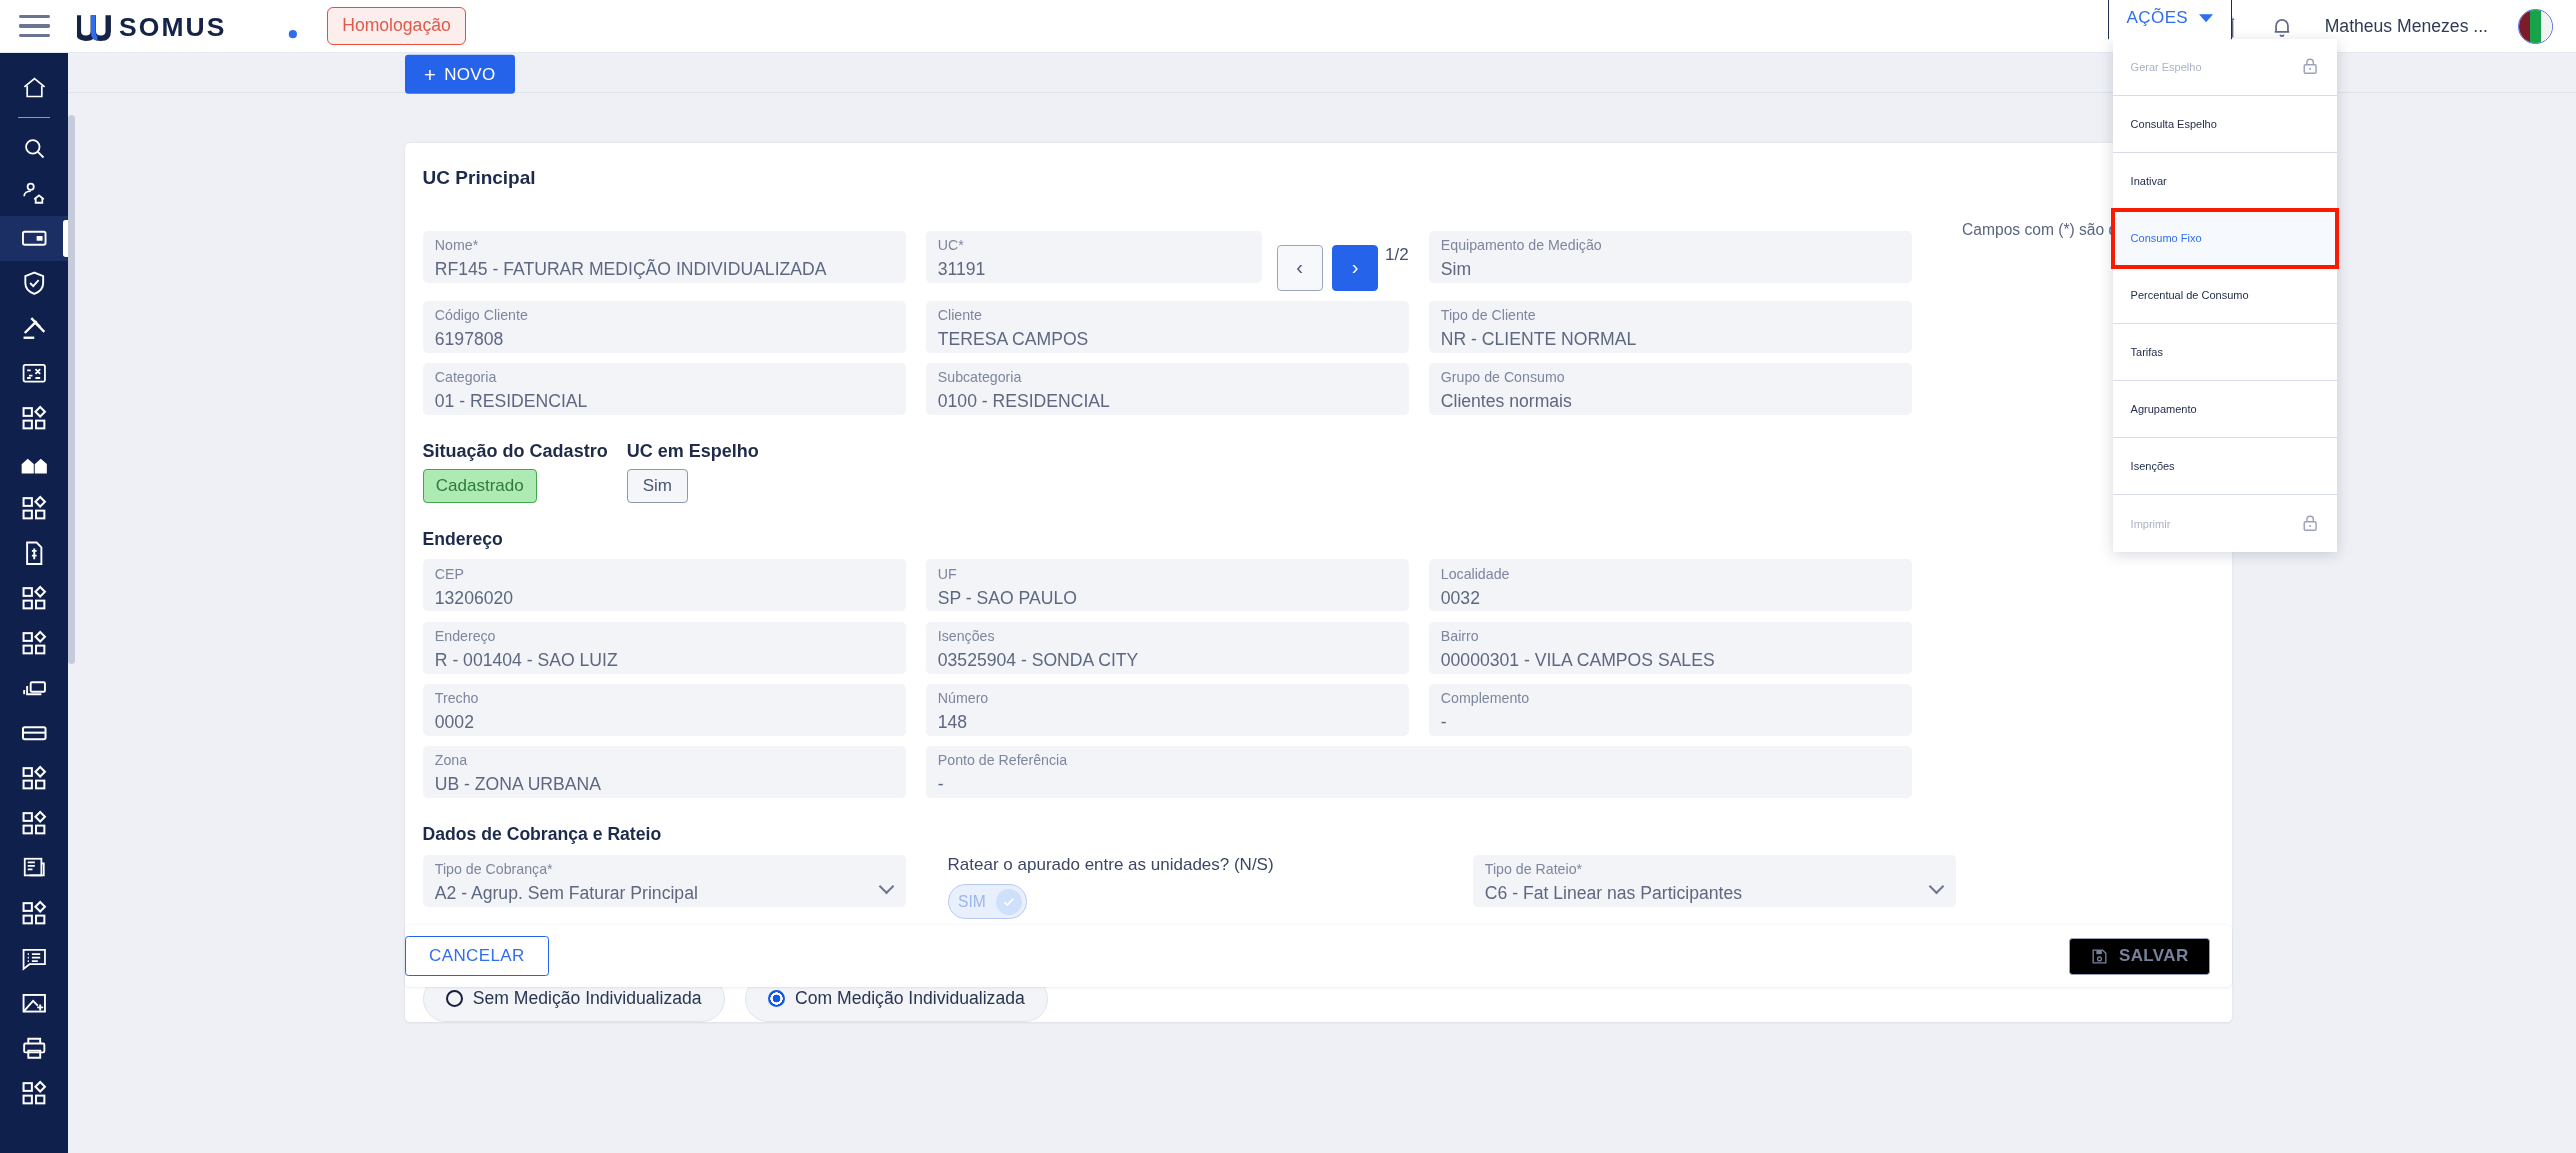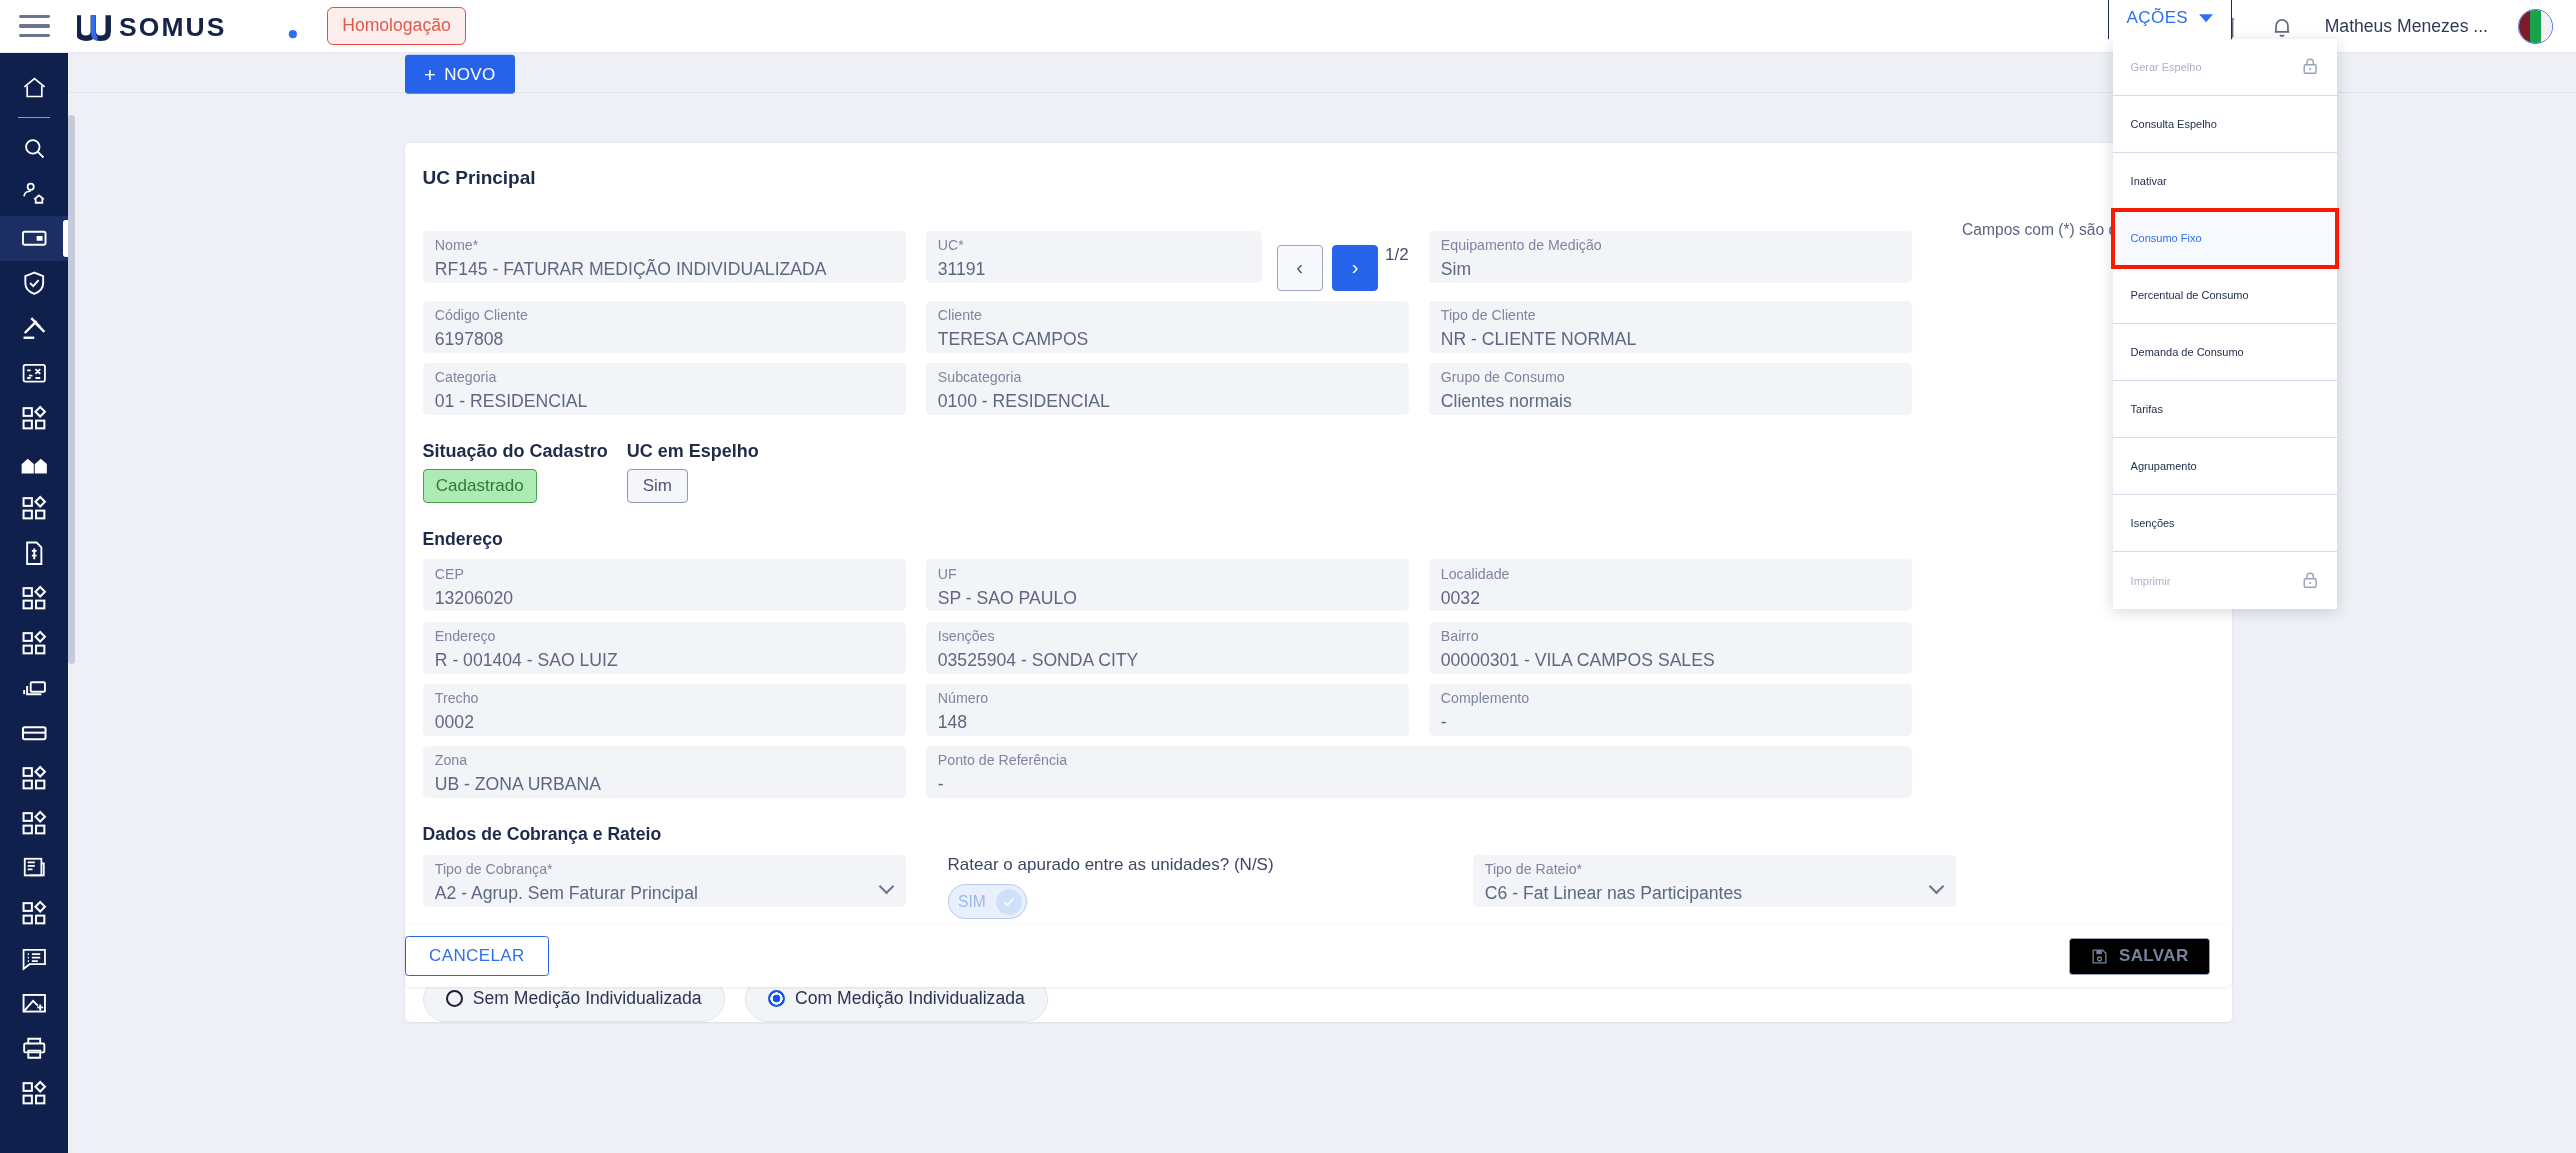--- a/index.html
+++ b/index.html
@@ -745,23 +745,20 @@
   <div class="menu-item">
     <span>Inativar</span>
   </div>
   <div class="menu-item highlight">
     <span>Consumo Fixo</span>
   </div>
   <div class="menu-item">
     <span>Percentual de Consumo</span>
   </div>
   <div class="menu-item">
-    <span>Demanda de Consumo</span>
-  </div>
-  <div class="menu-item">
     <span>Tarifas</span>
   </div>
   <div class="menu-item">
     <span>Agrupamento</span>
   </div>
   <div class="menu-item">
     <span>Isenções</span>
   </div>
   <div class="menu-item disabled">
     <span>Imprimir</span>

